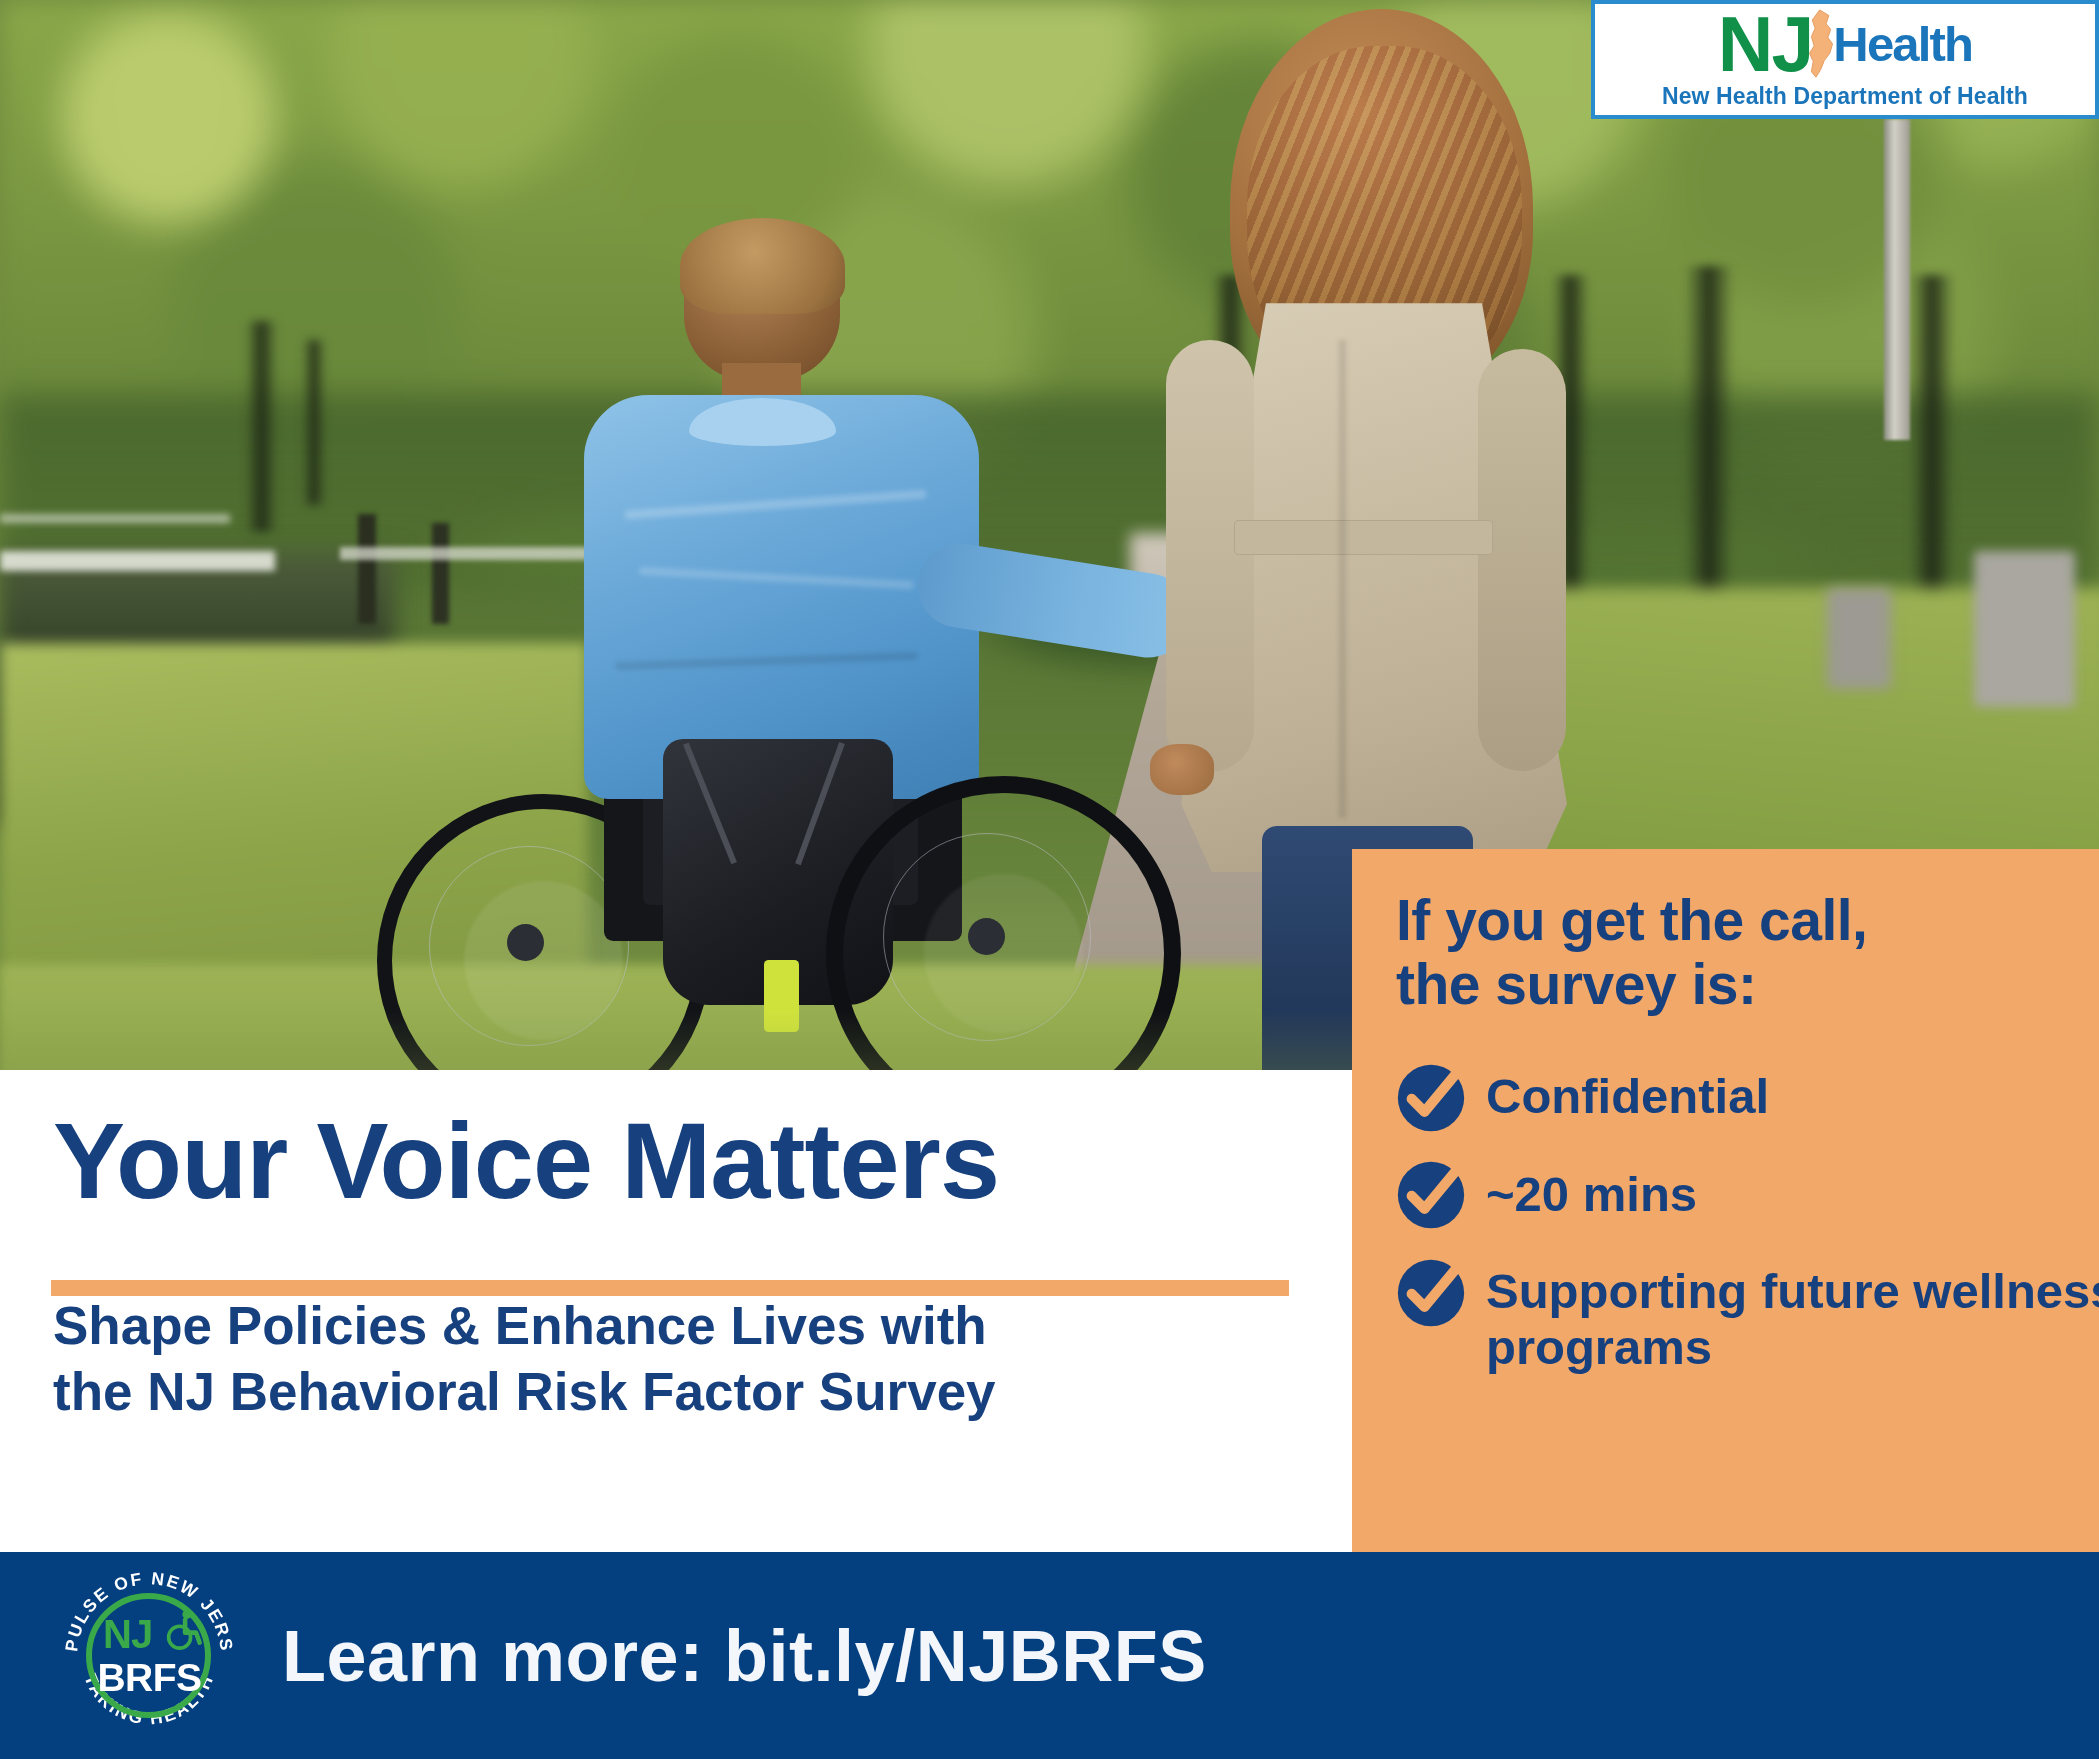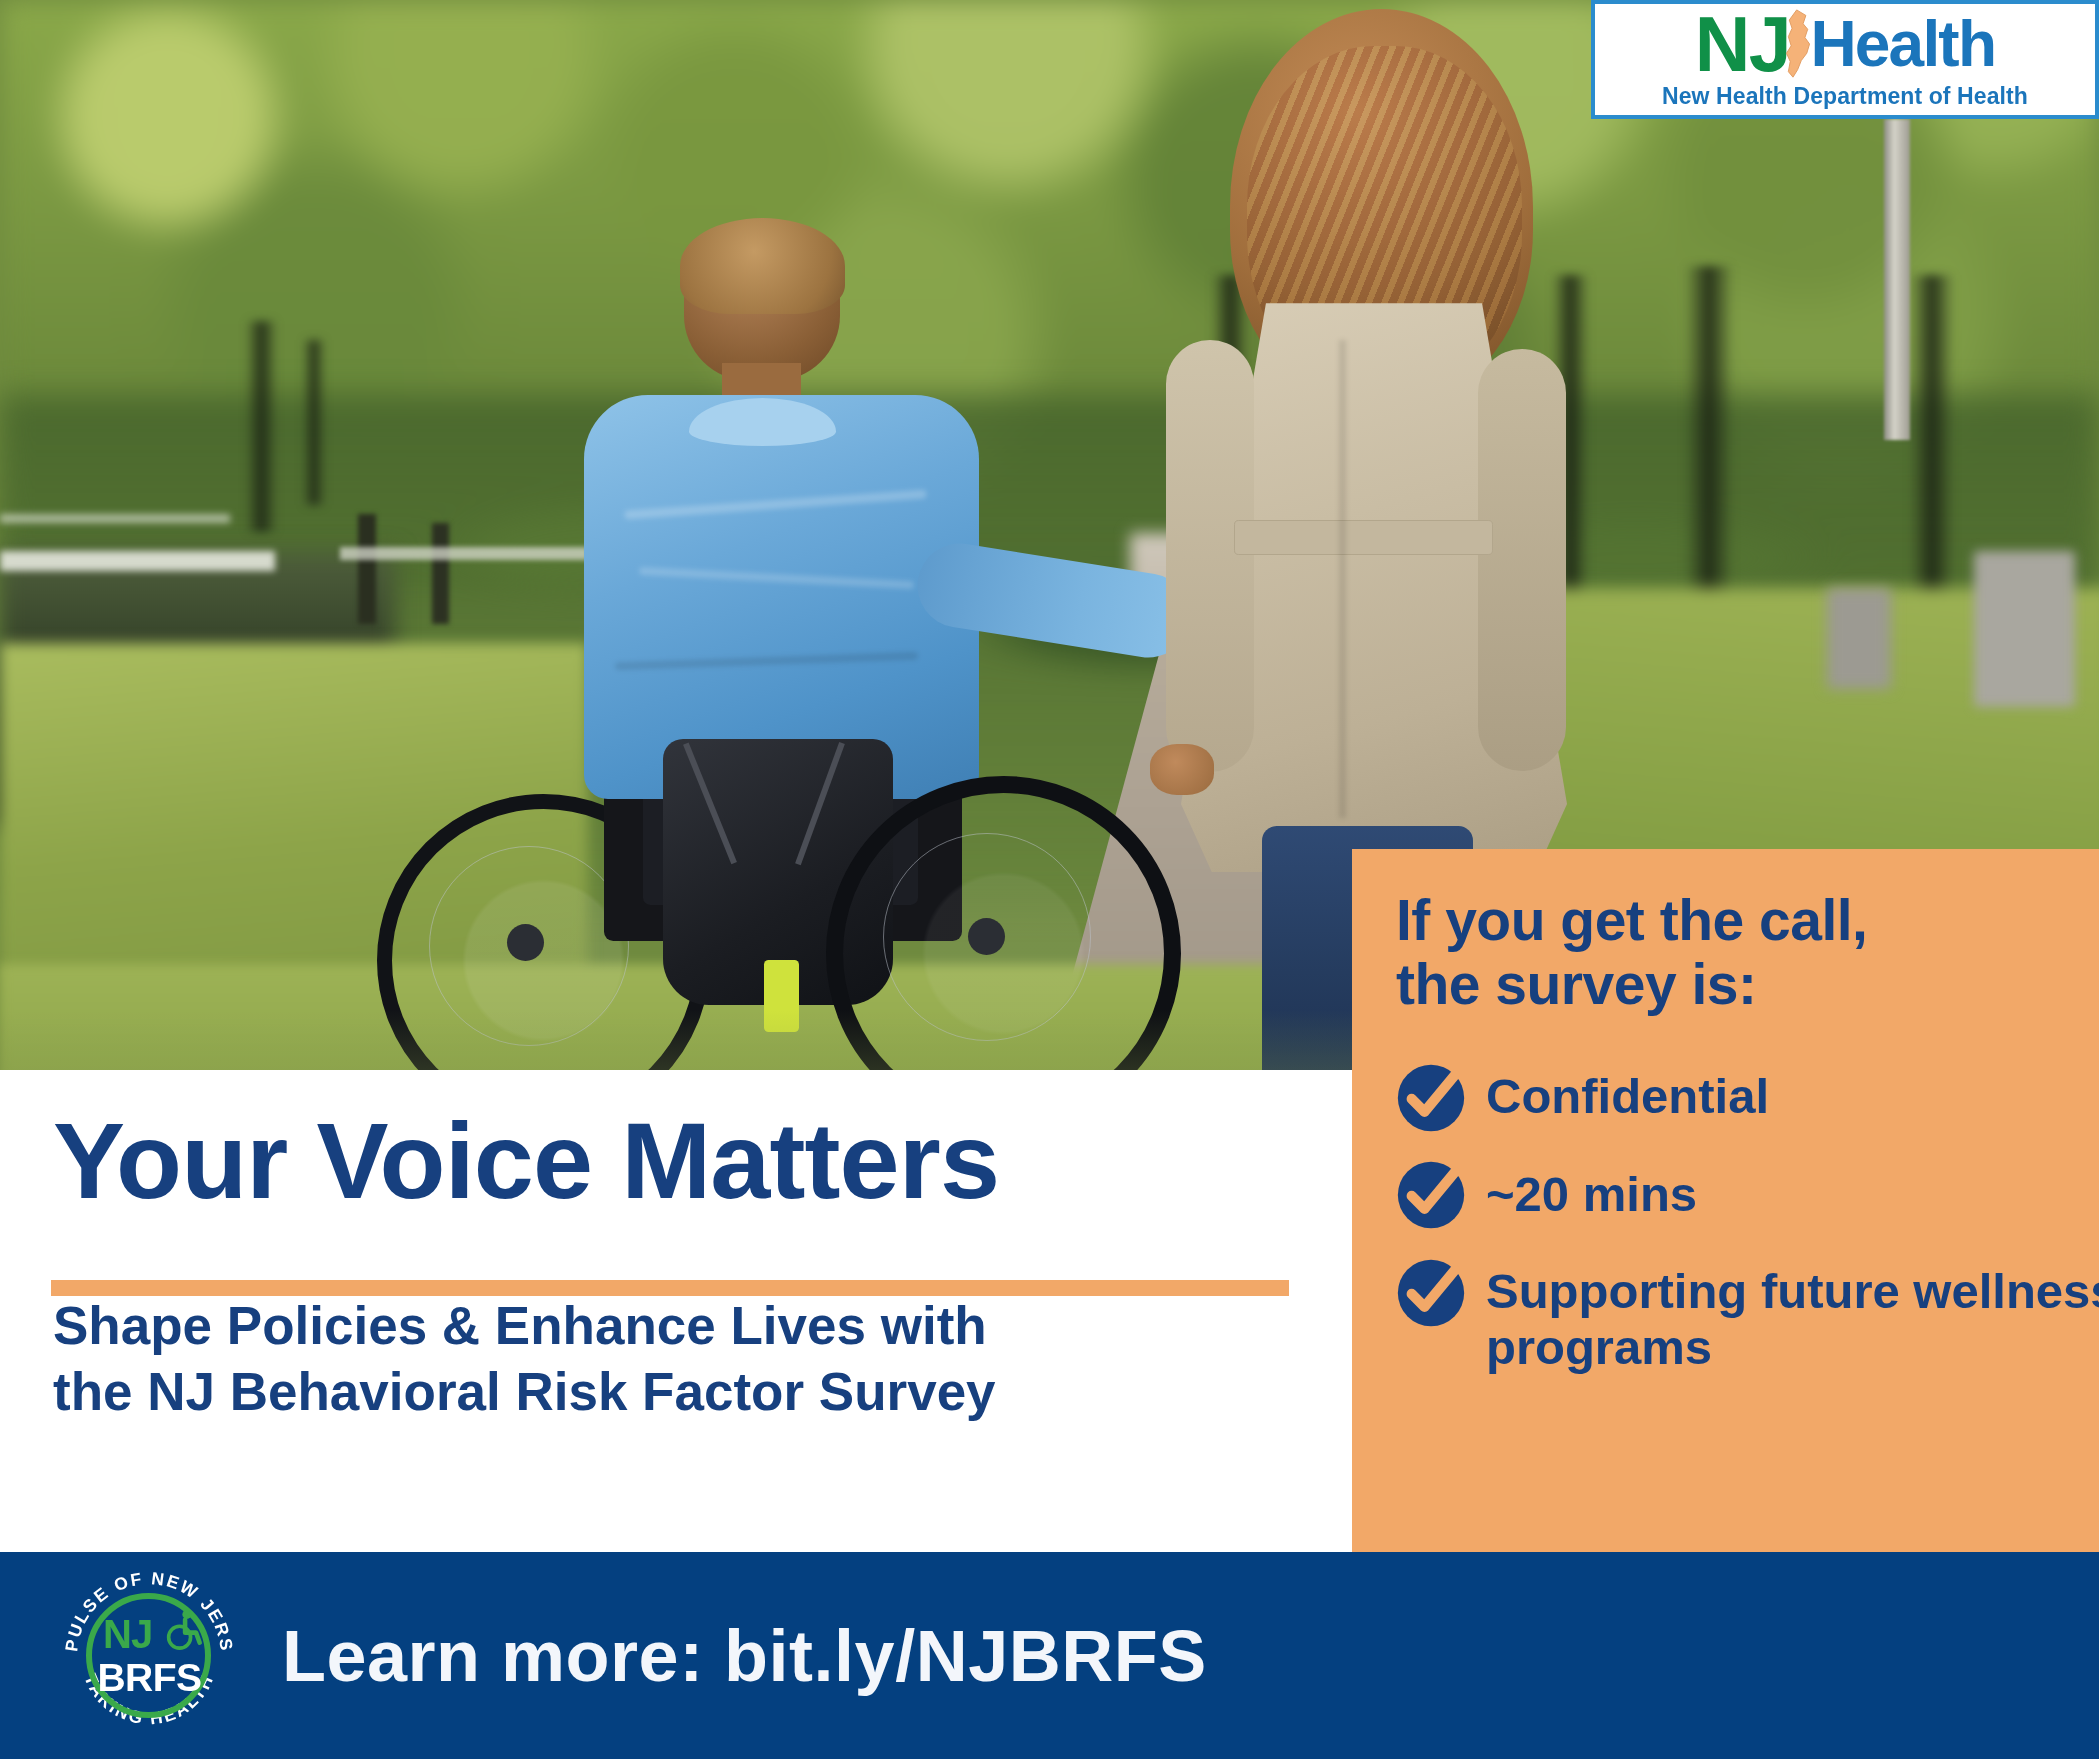--- a/index.html
+++ b/index.html
@@ -156,21 +156,21 @@
 
   
   .nj-sign{
     position:absolute;left:1591px;top:0;width:508px;height:119px;
     background:#fff;border:4.6px solid #2b8ccd;box-sizing:border-box;
     display:flex;flex-direction:column;justify-content:center;align-items:center;
   }
   .nj-row{display:flex;align-items:center;line-height:.86;}
   .nj-nj{font-size:77px;font-weight:bold;color:#109048;letter-spacing:-1.8px;}
   .nj-state{width:39px;height:70px;margin:0 -7.3px 0 -11px;position:relative;z-index:2;}
-  .nj-health{font-size:64px;font-weight:bold;color:#1b75bb;letter-spacing:-1.8px;}
+  .nj-health{font-size:49px;font-weight:bold;color:#1b75bb;letter-spacing:-1.8px;}
   .nj-sub{font-size:23px;font-weight:bold;color:#1b75bb;margin-top:3.7px;letter-spacing:0.1px;}
   .pole{position:absolute;left:1884px;top:119px;width:26px;height:321px;
        background:linear-gradient(90deg,#8d8d84,#d4d2c8 40%,#9e9c92);filter:blur(1.4px);}
 
   
   .white-panel{
     position:absolute;left:0;top:1070px;width:1352px;height:506px;background:#fff;
     padding:0;box-sizing:border-box;
   }
   .headline{

